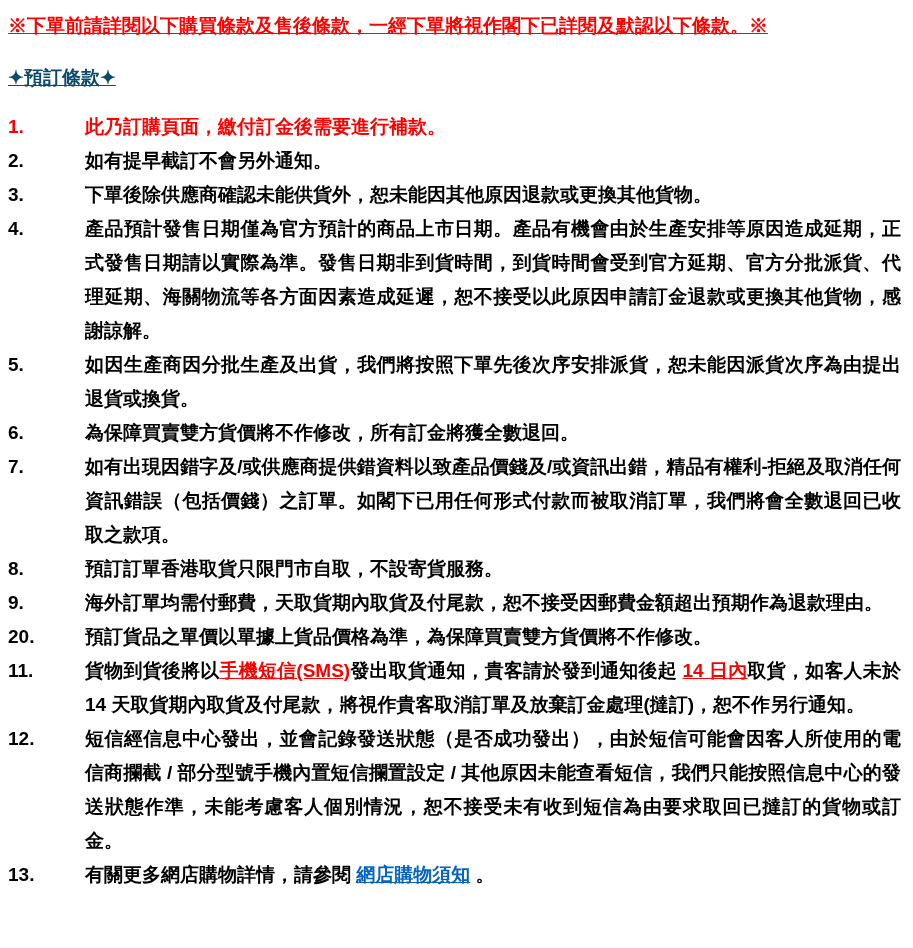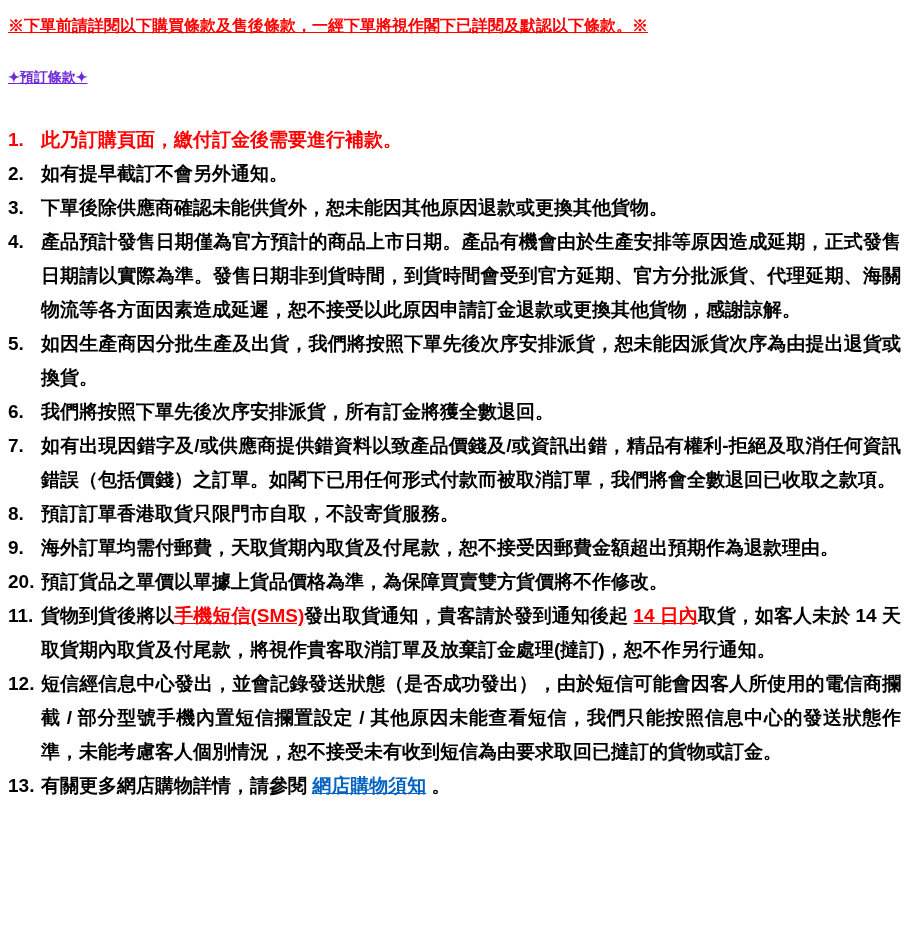--- a/index.html
+++ b/index.html
@@ -9,40 +9,40 @@
     font-family: "Liberation Sans", sans-serif;
     font-weight: 700;
     color: #000000;
     font-size: 19px;
     box-sizing: border-box;
   }
   .page { padding: 12px 10px 16px 8px; box-sizing: border-box; }
   .title {
     color: var(--red, #ff0000);
     text-decoration: underline;
-    font-size: 16px;
+    font-size: 19px;
     line-height: 27px;
     margin-bottom: 25px;
   }
   .section-header {
-    color: #6d28d9;
+    color: #0c4a6e;
     text-decoration: underline;
-    font-size: 14px;
+    font-size: 19px;
     line-height: 27px;
-    margin-bottom: 32px;
+    margin-bottom: 19px;
     display: inline-block;
   }
   .section-header-wrap { margin-bottom: 0; }
   .term-item {
     display: flex;
     align-items: flex-start;
     line-height: 34px;
   }
   .term-num { flex: 0 0 33px; }
-  .term-text { flex: 1; text-align: justify; padding-right: 2px; }
+  .term-text { flex: 1; text-align: justify; padding-right: 2px; margin-left: 44px; }
   .term-item.red { color: var(--red, #ff0000); }
   .red-underline { color: var(--red, #ff0000); text-decoration: underline; }
   .link {
     color: var(--link-blue, #0563c1);
     text-decoration: underline;
     cursor: pointer;
   }
 </style>
 </head>
 <body>
@@ -68,21 +68,21 @@
       <div class="term-item">
         <span class="term-num">4.</span>
         <span class="term-text"><span>產品預計發售日期僅為官方預計的商品上市日期。產品有機會由於生產安排等原因造成延期，正式發售日期請以實際為準。發售日期非到貨時間，到貨時間會受到官方延期、官方分批派貨、代理延期、海關物流等各方面因素造成延遲，恕不接受以此原因申請訂金退款或更換其他貨物，感謝諒解。</span></span>
       </div>
       <div class="term-item">
         <span class="term-num">5.</span>
         <span class="term-text"><span>如因生產商因分批生產及出貨，我們將按照下單先後次序安排派貨，恕未能因派貨次序為由提出退貨或換貨。</span></span>
       </div>
       <div class="term-item">
         <span class="term-num">6.</span>
-        <span class="term-text"><span>我們將按照下單先後次序安排派貨，所有訂金將獲全數退回。</span></span>
+        <span class="term-text"><span>為保障買賣雙方貨價將不作修改，所有訂金將獲全數退回。</span></span>
       </div>
       <div class="term-item">
         <span class="term-num">7.</span>
         <span class="term-text"><span>如有出現因錯字及/或供應商提供錯資料以致產品價錢及/或資訊出錯，精品有權利-拒絕及取消任何資訊錯誤（包括價錢）之訂單。如閣下已用任何形式付款而被取消訂單，我們將會全數退回已收取之款項。</span></span>
       </div>
       <div class="term-item">
         <span class="term-num">8.</span>
         <span class="term-text"><span>預訂訂單香港取貨只限門市自取，不設寄貨服務。</span></span>
       </div>
       <div class="term-item">

